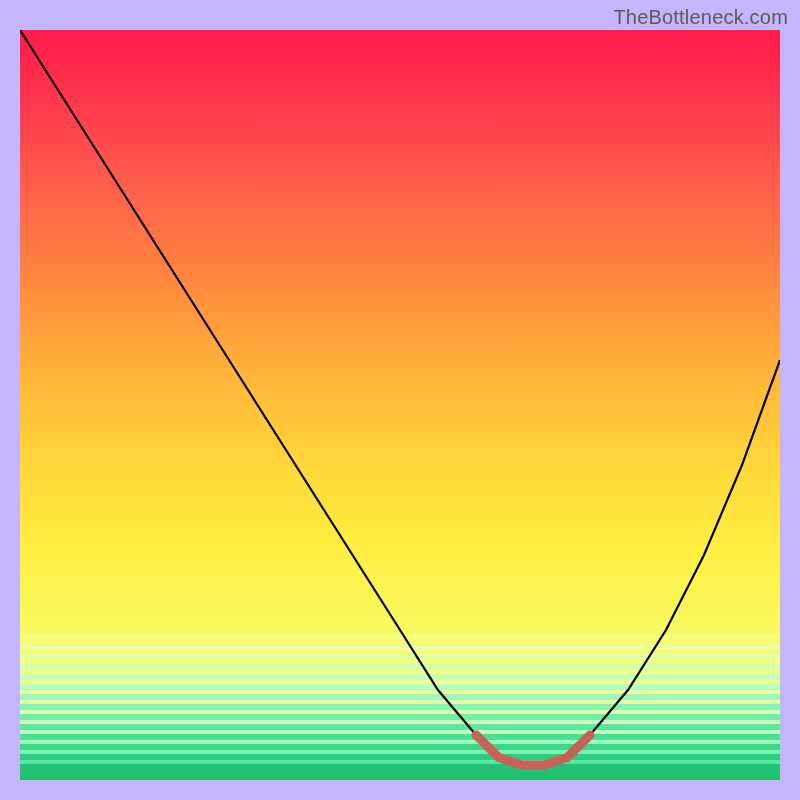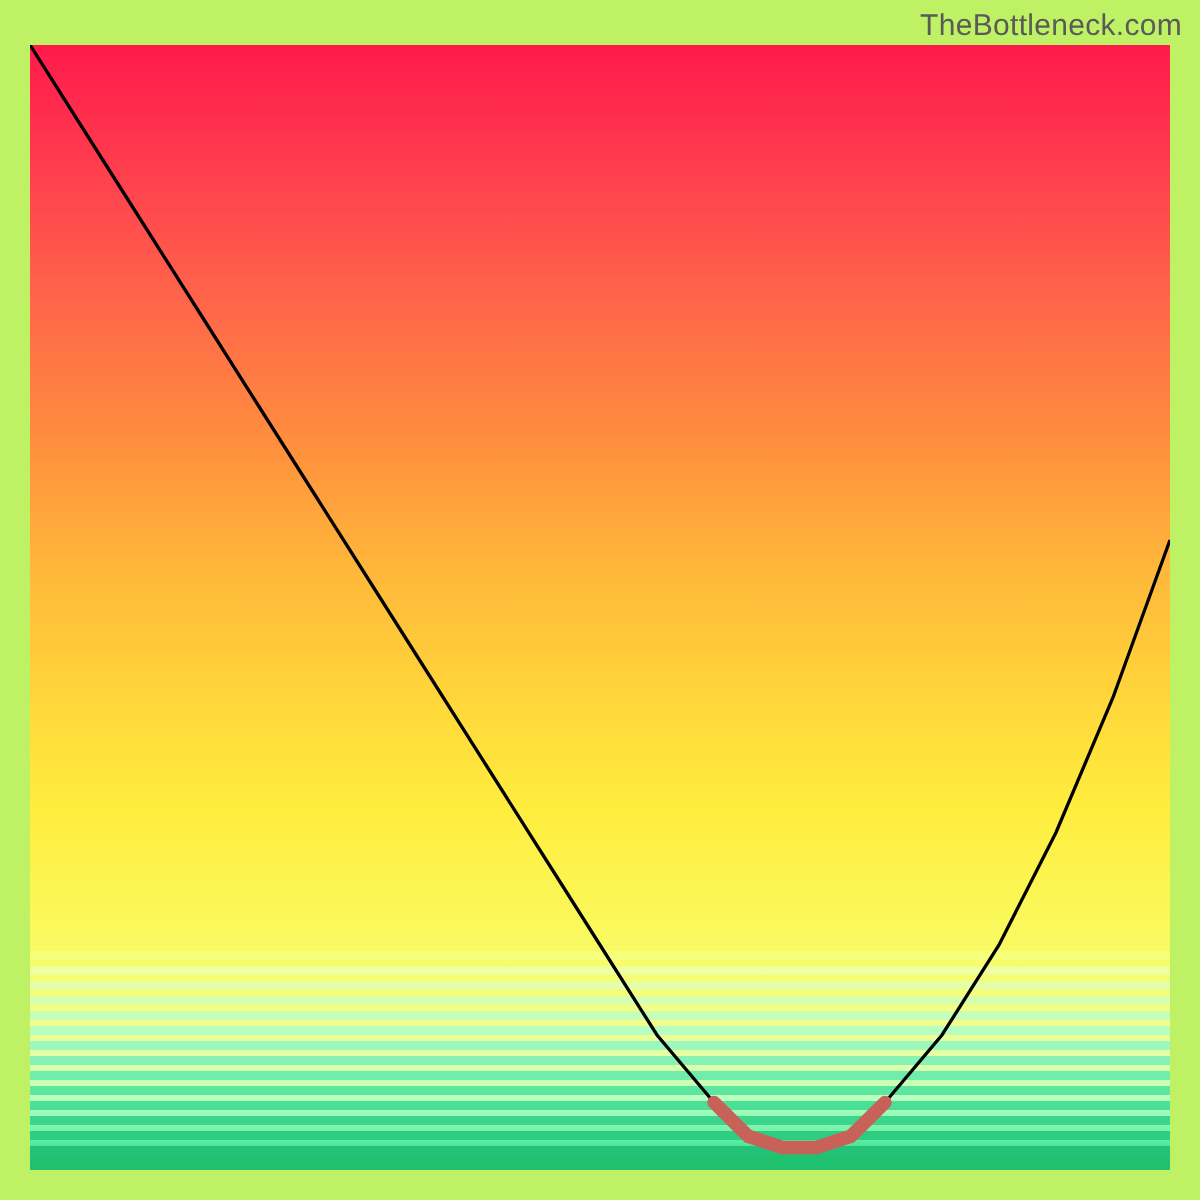--- a/index.html
+++ b/index.html
@@ -8,21 +8,21 @@
     width: 800px;
     height: 800px;
     background: #000;
     overflow: hidden;
     font-family: Arial, Helvetica, sans-serif;
   }
   .stage {
     position: relative;
     width: 800px;
     height: 800px;
-    background: #bef264;
+    background: #c4b5fd;
   }
   .watermark {
     position: absolute;
     top: 6px;
     right: 12px;
     color: #5a5a5a;
     font-size: 20px;
     letter-spacing: 0.2px;
     z-index: 20;
   }

